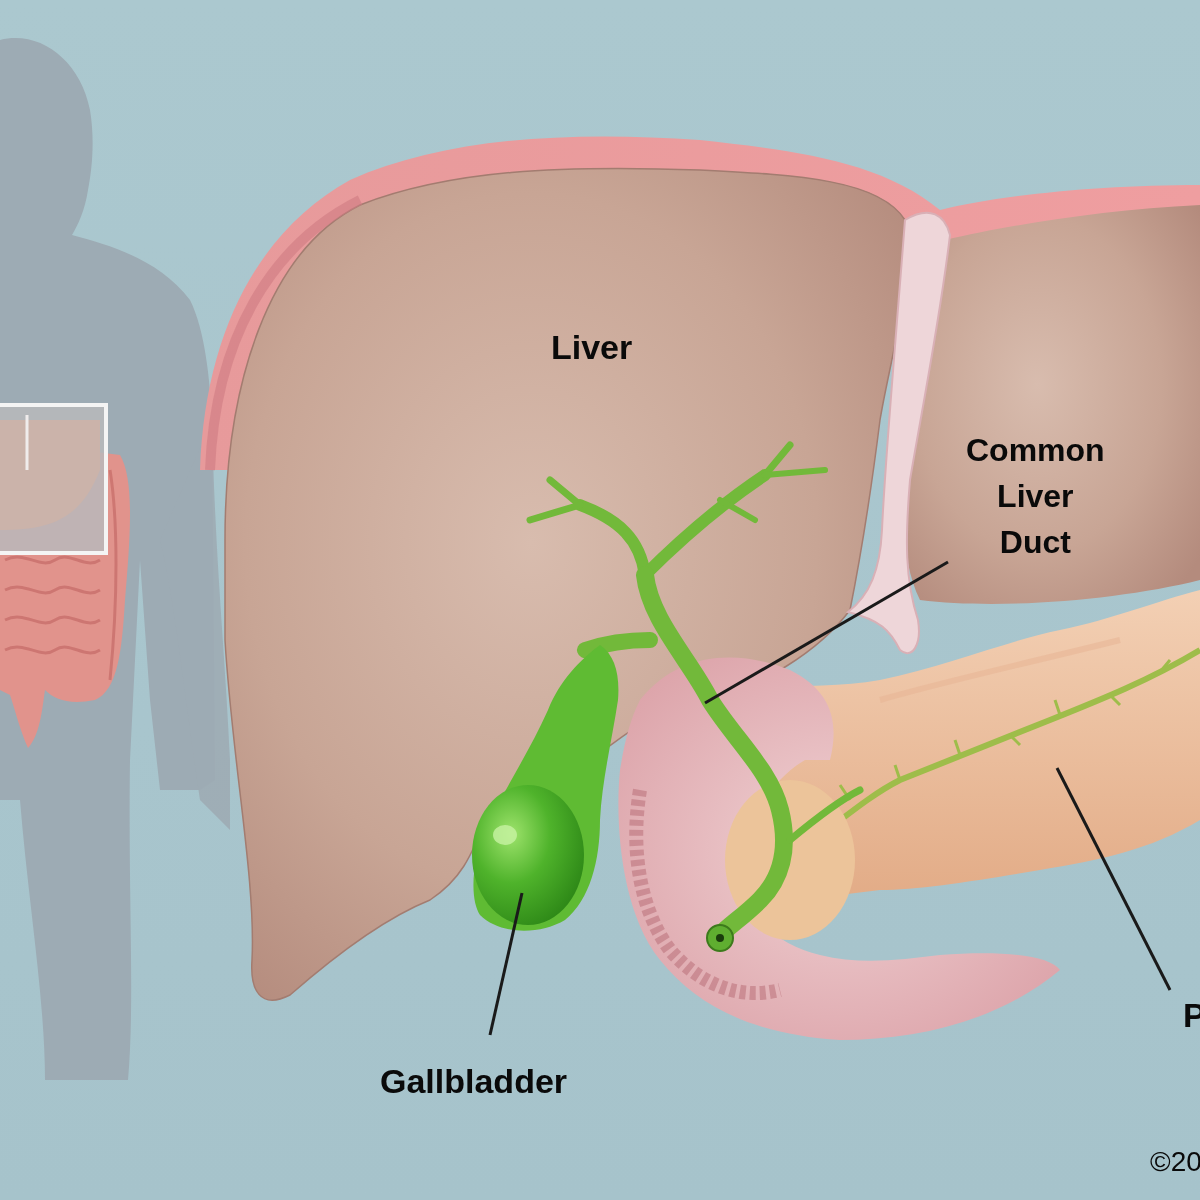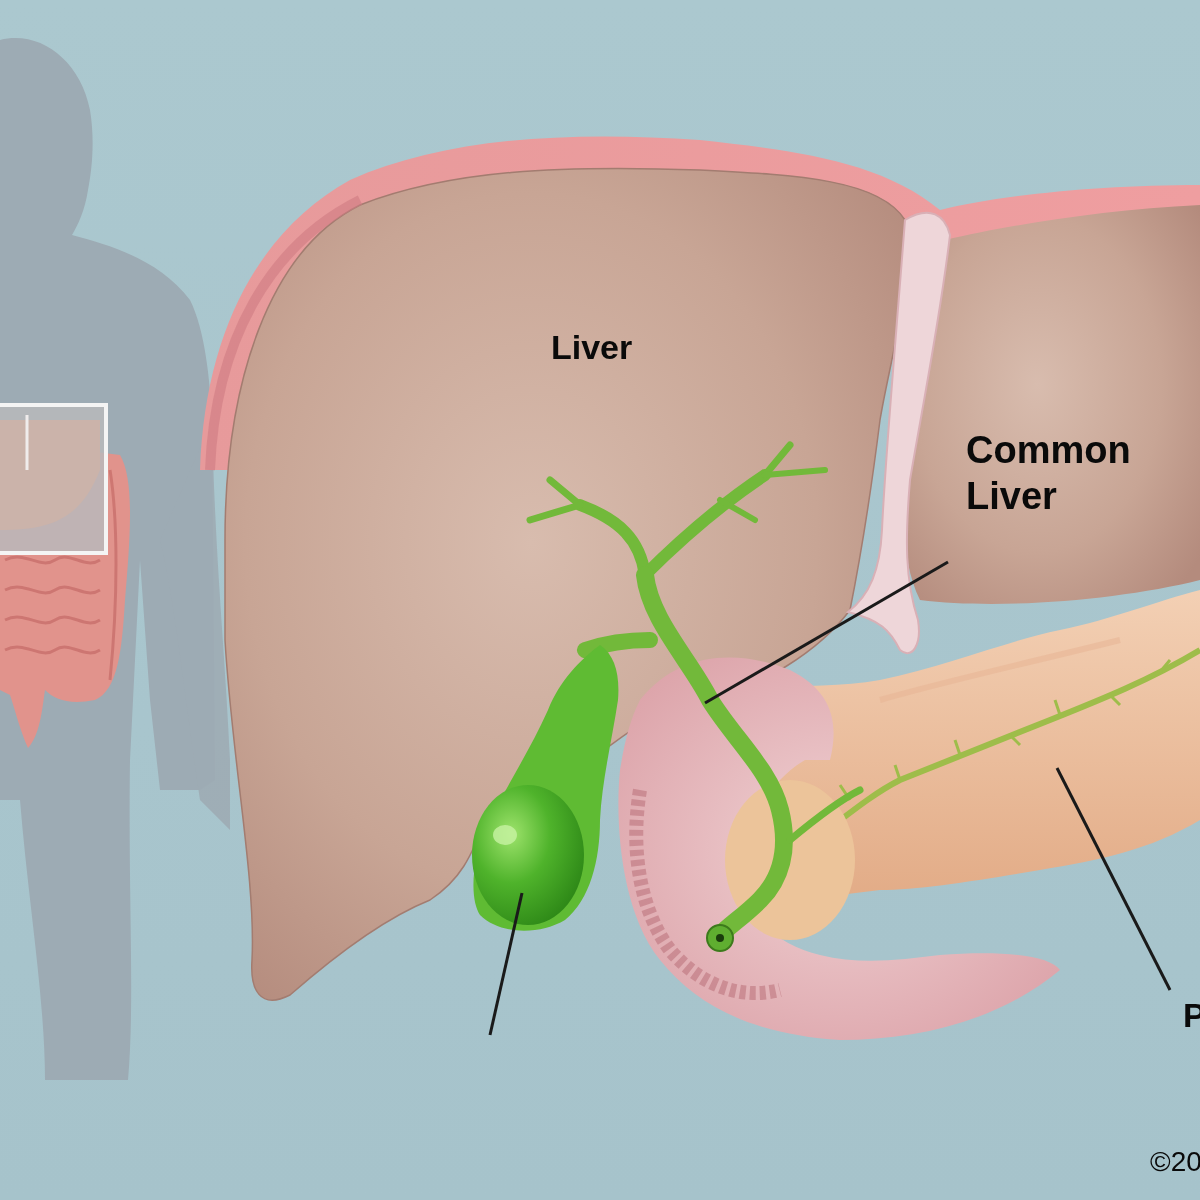--- a/index.html
+++ b/index.html
@@ -1,21 +1,21 @@
 <!DOCTYPE html>
 <html><head>
   <meta charset="utf-8">
   <style>
     html, body { margin: 0; padding: 0; }
     body { width: 1200px; height: 1200px; overflow: hidden; background: #a9c6ce; font-family: "Liberation Sans", sans-serif; }
     .stage { position: relative; width: 1200px; height: 1200px; overflow: hidden; background: linear-gradient(180deg, #abc8cf 0%, #a8c5cd 60%, #a6c3cb 100%); }
     svg.art { position: absolute; left: 0; top: 0; width: 1200px; height: 1200px; }
     .label { position: absolute; color: #0a0a0a; font-weight: bold; font-family: "Liberation Sans", sans-serif; line-height: 1.25; white-space: nowrap; }
     .label-liver { left: 551px; top: 326px; font-size: 34px; }
-    .label-cbd { left: 966px; top: 427px; font-size: 38px; }
+    .label-cbd { left: 966px; top: 427px; font-size: 32px; text-align: center; }
     .label-cbd span { display: block; line-height: 46px; }
     .label-gb { left: 380px; top: 1060px; font-size: 34px; }
     .label-pancreas { left: 1183px; top: 994px; font-size: 34px; }
     .copyright { position: absolute; left: 1150px; top: 1146px; font-size: 28px; color: #0a0a0a; font-family: "Liberation Sans", sans-serif; white-space: nowrap; }
   </style>
 </head>
 <body>
 
 <div class="stage">
   <svg class="art" viewBox="0 0 1200 1200">
@@ -127,19 +127,21 @@
       <line x1="522" y1="893" x2="490" y2="1035"></line>
       <line x1="1057" y1="768" x2="1170" y2="990"></line>
     </g>
   </svg>
 
   <div class="label label-liver">Liver</div>
 
   <div class="label label-cbd">
     <span>Common</span>
     <span>Liver</span>
+    <span>Duct</span>
   </div>
 
+  <div class="label label-gb">Gallbladder</div>
 
   <div class="label label-pancreas">P</div>
 
   <div class="copyright">©20</div>
 </div>
 
 </body></html>

